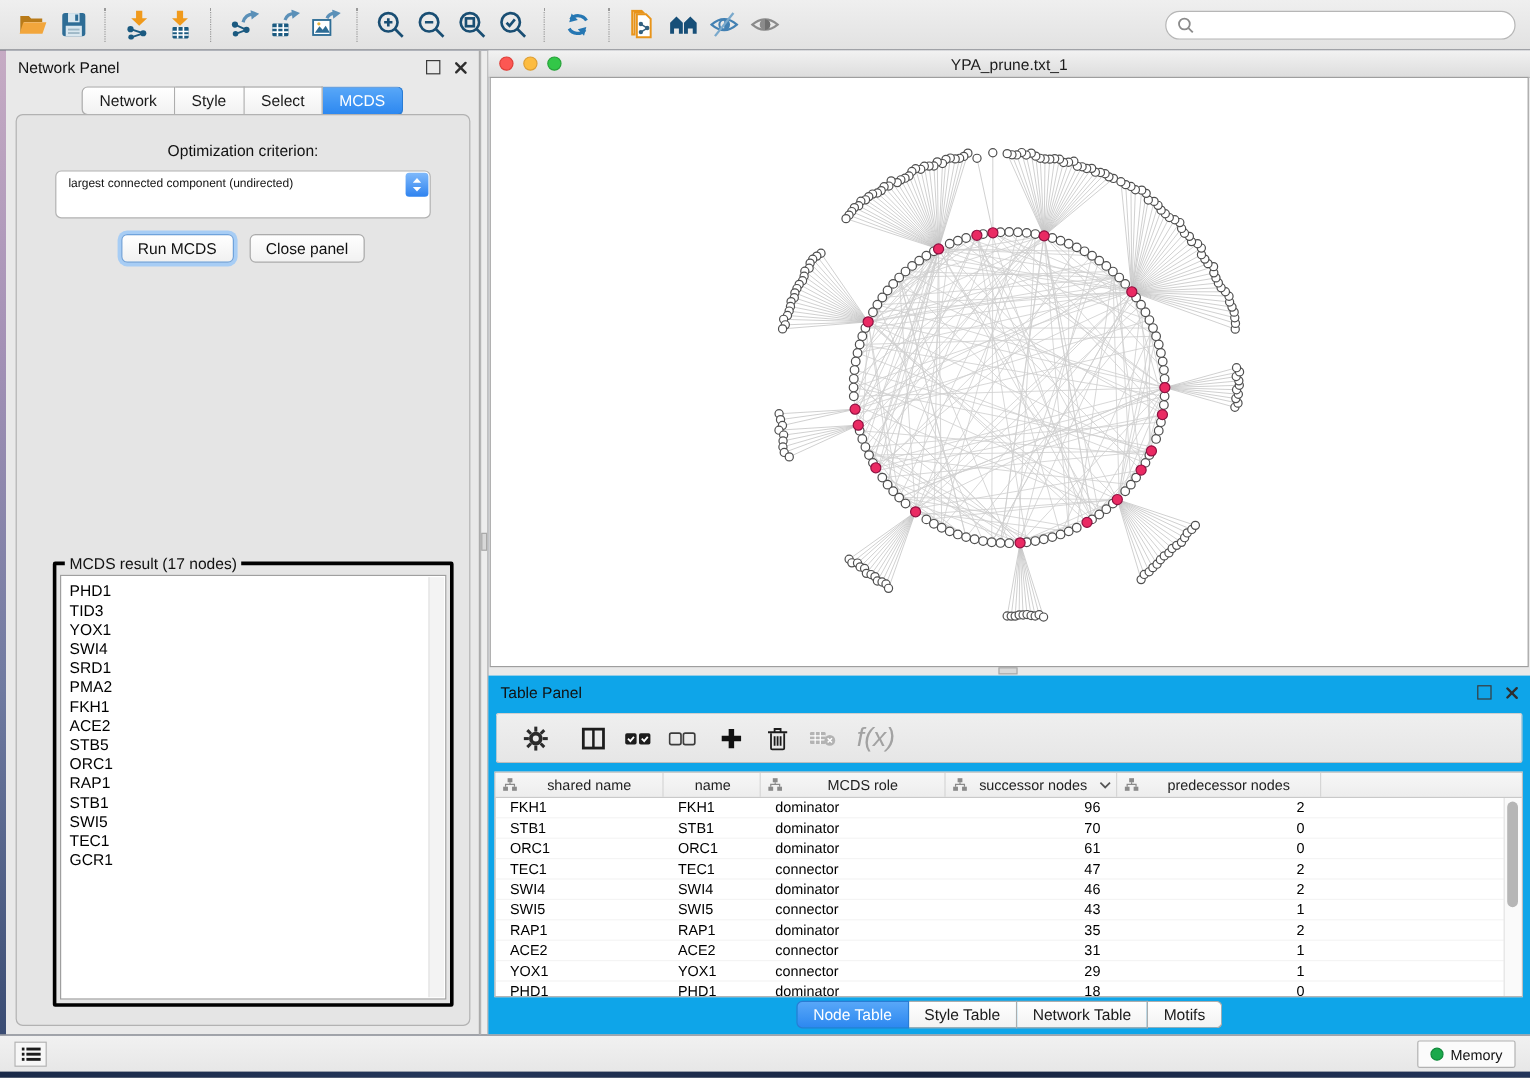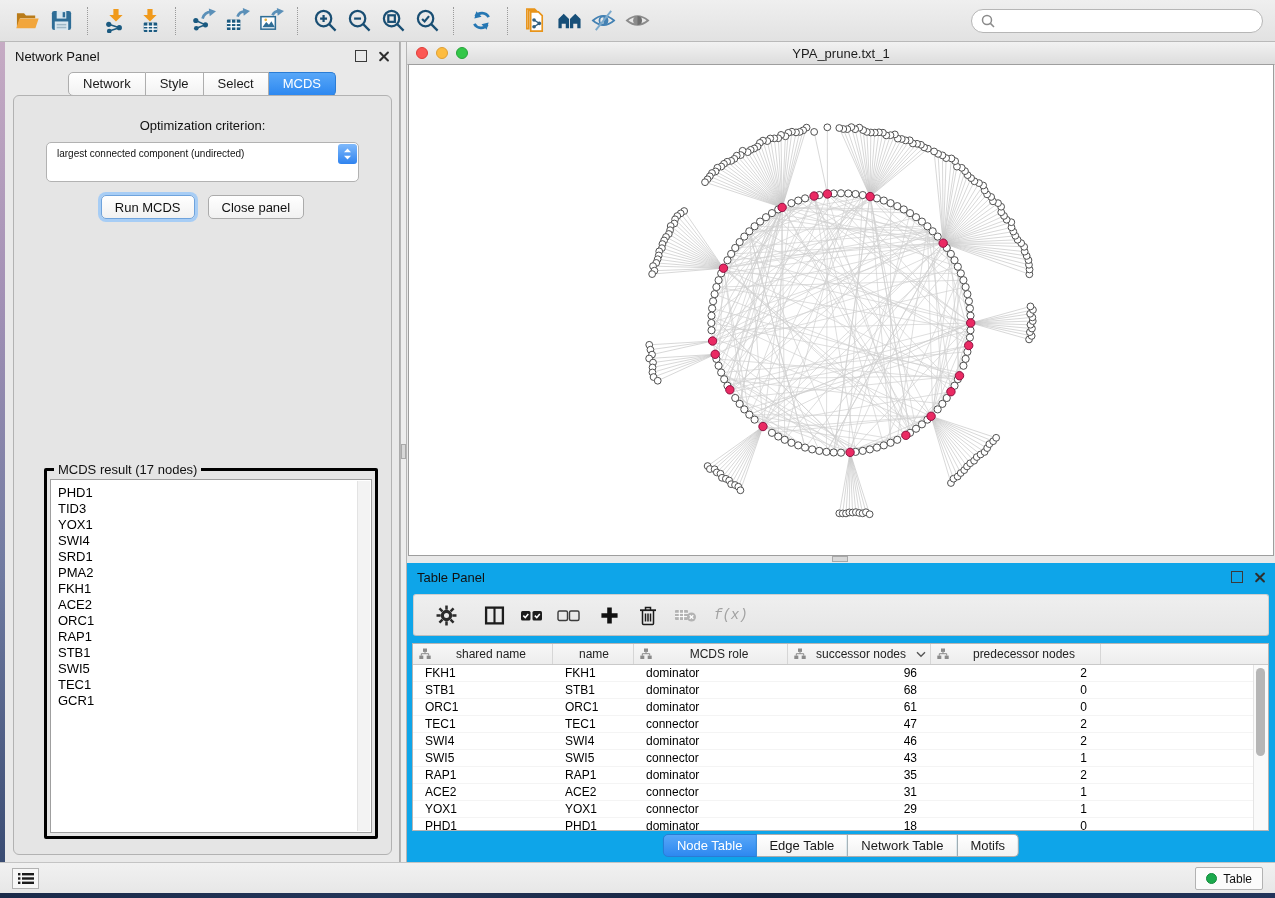--- a/index.html
+++ b/index.html
@@ -88,21 +88,21 @@
   .net-canvas{position:absolute;left:1px;right:1px;top:22px;height:492px;background:#fff;
     border:1px solid #9e9e9e;box-sizing:border-box;}
   .net-canvas svg{width:100%;height:100%;display:block;}
 
   
   .table-panel{position:absolute;left:0;top:521px;width:868px;height:299px;background:#0ea5e9;}
   .tp-toolbar{position:absolute;left:6px;right:6px;top:31px;height:42px;box-sizing:border-box;
     background:linear-gradient(#efefef,#e6e6e6);border:1px solid #cfcfcf;border-bottom-color:#bdbdbd;
     border-radius:3px;display:flex;align-items:center;padding-left:20px;}
   .tp-ic{display:flex;align-items:center;justify-content:center;flex:none;}
-  .fx-label{font-family:Liberation Mono, monospace;font-style:italic;font-size:14px;color:#a2a2a2;}
+  .fx-label{font-family:Liberation Sans, sans-serif;font-style:italic;font-size:22px;color:#a2a2a2;}
 
   .tp-table{position:absolute;left:5px;right:6px;top:80px;height:188px;box-sizing:border-box;
     background:#fff;border:1px solid #b5b5b5;}
   .table-header{display:flex;height:20px;background:linear-gradient(#f7f7f7,#ededed);
     border-bottom:1px solid #c9c9c9;font-size:12px;color:#222;}
   .th{box-sizing:border-box;border-right:1px solid #d6d6d6;display:flex;align-items:center;
     padding:0 4px 0 6px;gap:3px;flex:none;}
   .th-label{flex:1;text-align:center;white-space:nowrap;overflow:hidden;}
   .table-body{position:absolute;left:0;right:14px;top:21px;bottom:0;overflow:hidden;}
   .tr{display:flex;height:16px;border-bottom:1px solid #f4f4f4;}
@@ -350,20 +350,21 @@
       <div class="result-list">
         <div class="result-list-inner">
             <div>PHD1</div>
             <div>TID3</div>
             <div>YOX1</div>
             <div>SWI4</div>
             <div>SRD1</div>
             <div>PMA2</div>
             <div>FKH1</div>
             <div>ACE2</div>
+            <div>STB5</div>
             <div>ORC1</div>
             <div>RAP1</div>
             <div>STB1</div>
             <div>SWI5</div>
             <div>TEC1</div>
             <div>GCR1</div>
           </div>
         <div class="list-scroll"></div>
       </div>
     </div>
@@ -1206,21 +1207,21 @@
             <div class="td" style="width: 140px;">FKH1</div>
             <div class="td" style="width: 81px;">FKH1</div>
             <div class="td" style="width: 154px;">dominator</div>
             <div class="td num" style="width: 143px;">96</div>
             <div class="td num" style="width: 170px;">2</div>
           </div>
           <div class="tr">
             <div class="td" style="width: 140px;">STB1</div>
             <div class="td" style="width: 81px;">STB1</div>
             <div class="td" style="width: 154px;">dominator</div>
-            <div class="td num" style="width: 143px;">68</div>
+            <div class="td num" style="width: 143px;">70</div>
             <div class="td num" style="width: 170px;">0</div>
           </div>
           <div class="tr">
             <div class="td" style="width: 140px;">ORC1</div>
             <div class="td" style="width: 81px;">ORC1</div>
             <div class="td" style="width: 154px;">dominator</div>
             <div class="td num" style="width: 143px;">61</div>
             <div class="td num" style="width: 170px;">0</div>
           </div>
           <div class="tr">
@@ -1273,21 +1274,21 @@
             <div class="td num" style="width: 170px;">0</div>
           </div>
         </div>
       <div class="tb-scroll">
         <div class="tb-thumb"></div>
       </div>
     </div>
 
     <div class="abs seg-tabs tp-tabs">
         <div class="seg-tab active">Node Table</div>
-        <div class="seg-tab">Edge Table</div>
+        <div class="seg-tab">Style Table</div>
         <div class="seg-tab">Network Table</div>
         <div class="seg-tab">Motifs</div>
       </div>
   </div>
 </div>
 
 <div class="abs status-bar">
   <button class="list-btn">
     <svg width="16" height="13" viewBox="0 0 16 13">
         <g fill="#1c1c1c">
@@ -1295,15 +1296,15 @@
           <rect x="4" y="1" width="12" height="2.4"></rect>
           <rect x="0" y="5.3" width="2.4" height="2.4"></rect>
           <rect x="4" y="5.3" width="12" height="2.4"></rect>
           <rect x="0" y="9.6" width="2.4" height="2.4"></rect>
           <rect x="4" y="9.6" width="12" height="2.4"></rect>
         </g>
       </svg>
   </button>
   <button class="memory-btn">
     <span class="mem-dot"></span>
-    <span>Table</span>
+    <span>Memory</span>
   </button>
 </div>
 
 </body></html>

